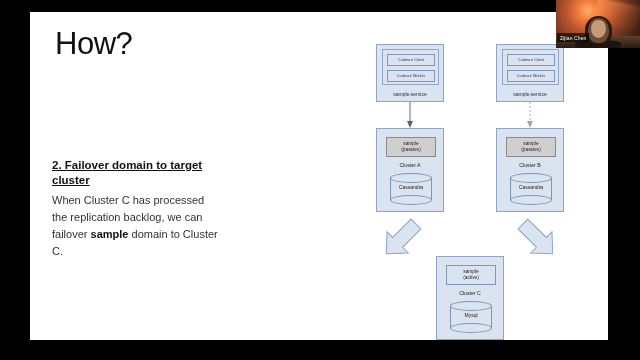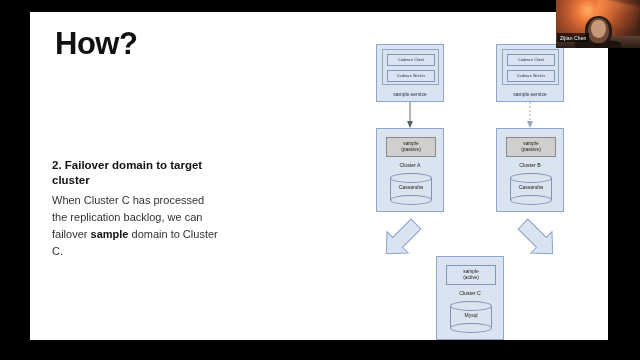--- a/index.html
+++ b/index.html
@@ -2,25 +2,25 @@
 <html><head>
 <meta charset="utf-8">
 <style>
   html,body{margin:0;padding:0;background:#000;}
   body{width:640px;height:360px;overflow:hidden;font-family:"Liberation Sans",sans-serif;}
   #stage{position:relative;width:640px;height:360px;background:#000;}
 
   
   #slide{position:absolute;left:30px;top:12px;width:578px;height:328px;background:#fff;}
 
-  #title{position:absolute;left:25px;top:16px;font-size:31px;font-weight:bold;color:#111;
+  #title{position:absolute;left:25px;top:16px;font-size:31px;font-weight:normal;color:#111;
          letter-spacing:-0.5px;line-height:1;text-align:right;}
 
   #steptitle{position:absolute;left:22px;top:146px;width:172px;font-size:11.5px;font-weight:bold;
-             color:#111;line-height:1.32;}
+             color:#111;line-height:1.32;text-decoration:underline;}
   #stepbody{position:absolute;left:22px;top:180px;width:168px;font-size:11px;color:#333;
             line-height:1.55;}
   #stepbody b{font-weight:bold;color:#111;}
 
   
   #diagram{position:absolute;left:300px;top:6px;width:270px;height:320px;}
 
   .svcbox{position:absolute;width:68px;height:58px;background:#dae3f0;border:1px solid #8ea4c8;
           box-sizing:border-box;}
   .svcinner{position:absolute;left:5px;top:4px;width:57px;height:36px;background:#dae3f0;

